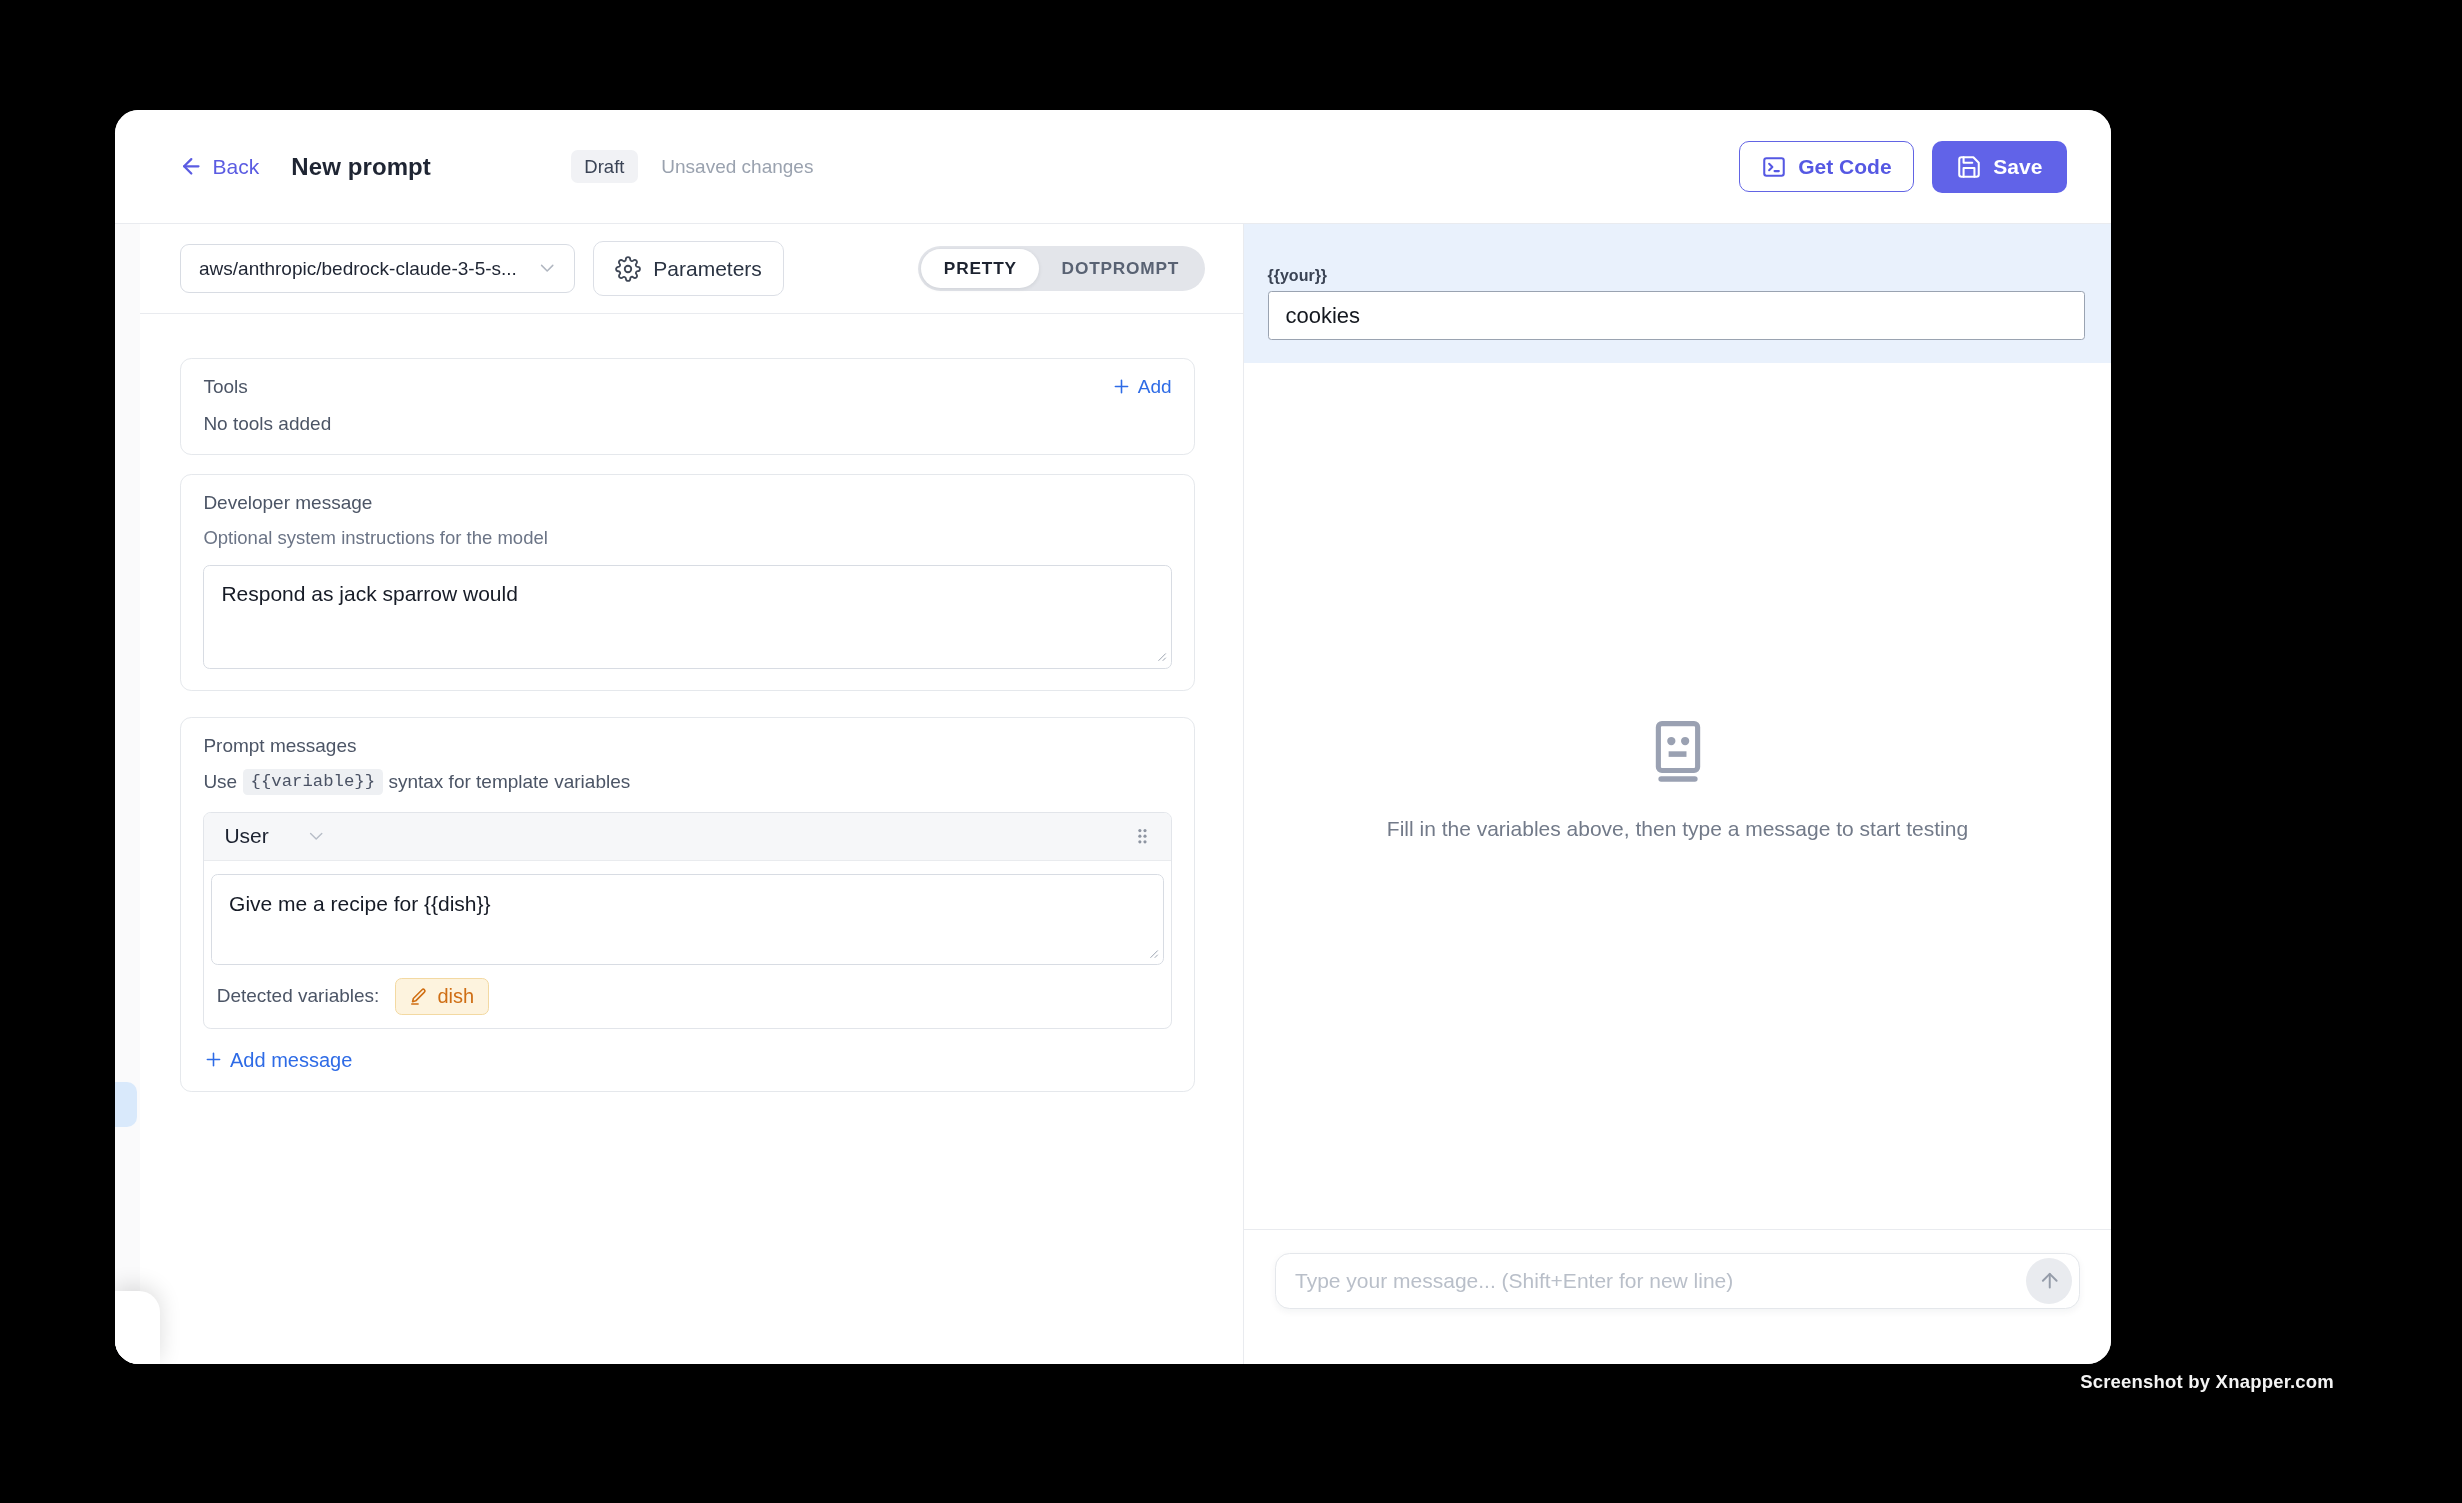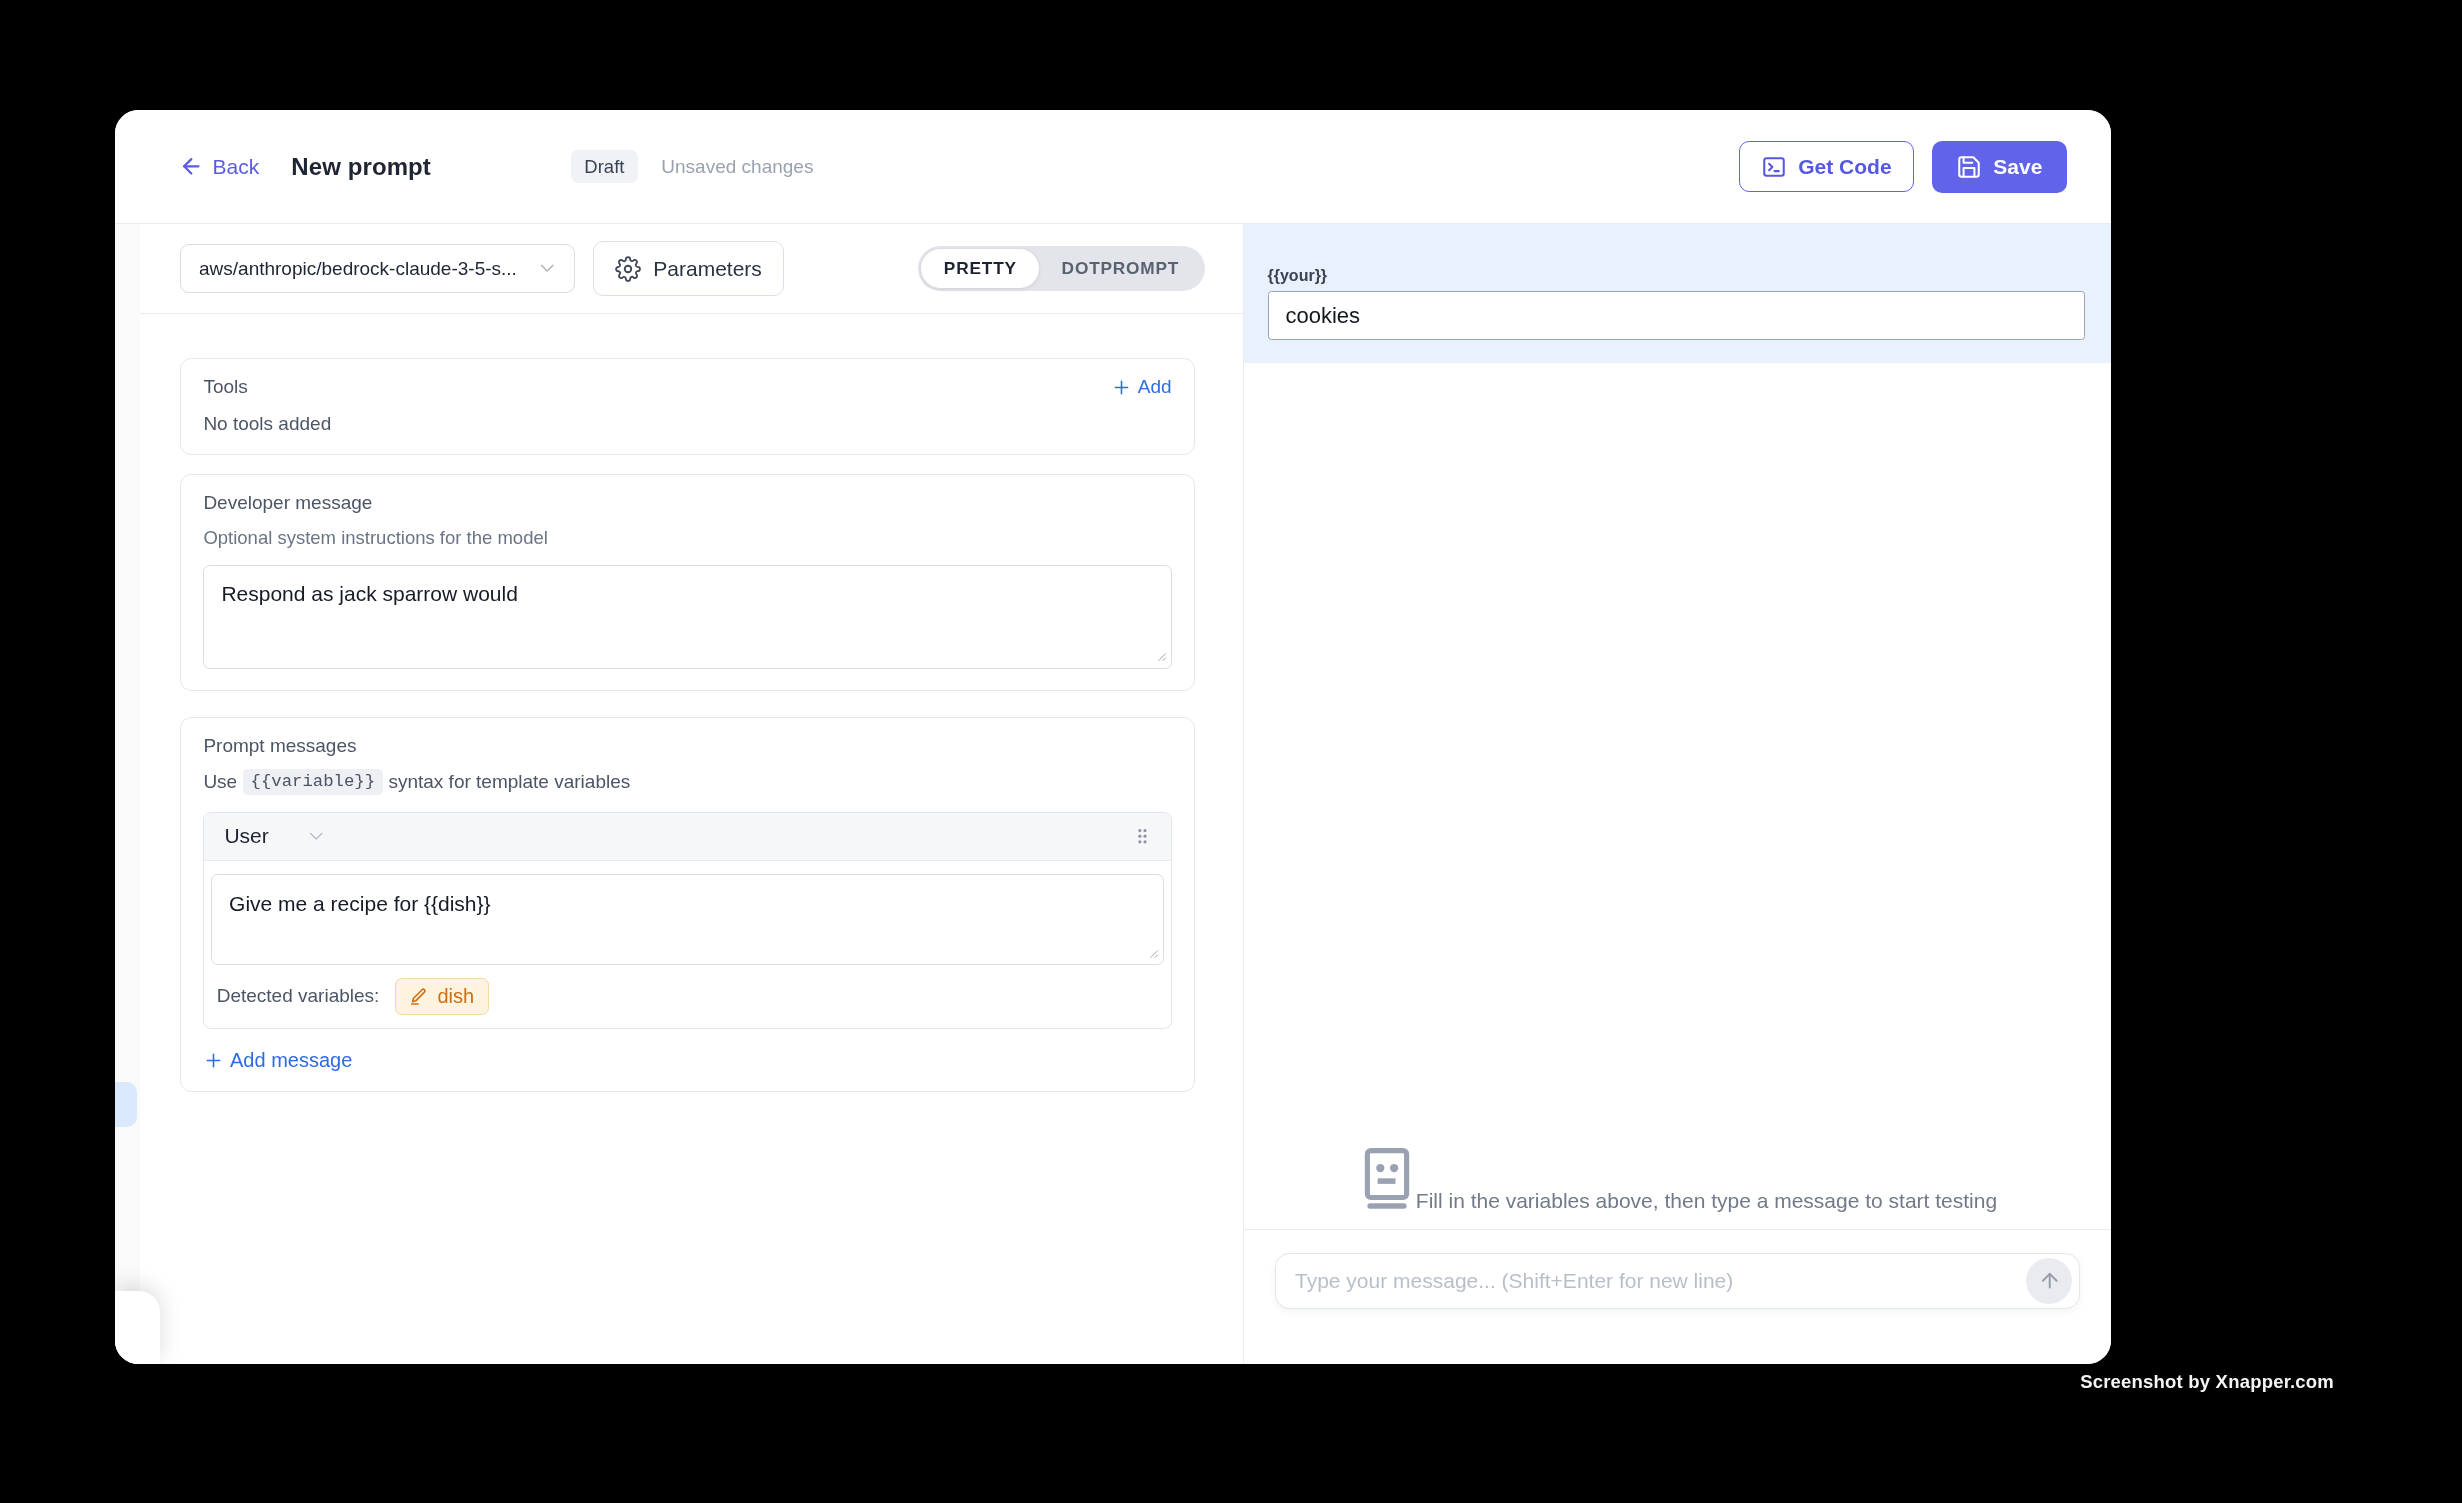--- a/index.html
+++ b/index.html
@@ -58,21 +58,21 @@
   .toggle { background:#e3e5ea; border-radius:559px; display:flex; padding:3.4px; }
   .toggle .seg { font-size:17.3px; font-weight:700; letter-spacing:0.8px; padding:9px 22.4px; border-radius:559px; cursor:pointer; }
   .seg.active { background:#fff; color:#1d2330; box-shadow:0 1.1px 4.5px rgba(20,25,40,.10); }
   .seg.inactive { color:#596273; }
   
   .cards { padding:44px 48px 0 65px; overflow:hidden; }
   .card { border:1.1px solid #e5e8ec; border-radius:11.2px; background:#fff; padding:17px 22.4px 19px 22.4px; }
   .card-row { display:flex; align-items:center; }
   .card-label { font-size:19px; color:#4c5566; }
   .card-sub { font-size:18.5px; color:#6b7486; margin-top:13.4px; }
-  .link { display:flex; align-items:center; gap:5.6px; color:#2e6be6; font-size:19px; cursor:pointer; }
+  .link { display:flex; align-items:flex-start; gap:5.6px; color:#2e6be6; font-size:19px; cursor:pointer; }
   .link svg { width:21px; height:21px; }
   .empty-text { font-size:19px; color:#4c5566; margin-top:14.6px; }
   .card + .card { margin-top:19px; }
   .card.dev { margin-top:19px; }
   .card.prompt { margin-top:26px; }
   .ta {
     width:100%; margin-top:15.7px; height:104px; resize:none; border:1.1px solid #d8dce3; border-radius:6.7px;
     padding:14.6px 17px; font-size:21px; color:#161b26; font-family:"Liberation Sans", sans-serif;
     position:relative; background:#fff; outline:none; line-height:1.3;
   }
@@ -102,21 +102,21 @@
   .add-message { margin-top:20px; font-size:20px; }
   
   .right-panel { flex:1; display:flex; flex-direction:column; min-width:0; background:#fff; }
   .test-header { background:#e9f1fc; padding:24.6px 26px 22.4px 23.5px; }
   .test-title { font-size:22px; font-weight:700; color:#232c3d; }
   .var-label { margin-top:18px; font-size:16px; font-weight:700; color:#3a4354; }
   .var-input {
     margin-top:6.7px; width:100%; height:49px; background:#fff; border:1.1px solid #9aa3b1; border-radius:3.4px;
     padding:0 17px; font-size:22px; color:#14181f; font-family:"Liberation Sans", sans-serif; outline:none;
   }
-  .chat-main { flex:1; display:flex; flex-direction:row; align-items:flex-end; justify-content:center; transform:translateY(-15.7px); }
+  .chat-main { flex:1; display:flex; flex-direction:column; align-items:center; justify-content:center; transform:translateY(-15.7px); }
   .robot-icon svg { width:58px; height:66px; }
   .empty-state-text { margin-top:31px; font-size:21px; color:#727a89; }
   .chat-footer { border-top:1.1px solid #e9ebef; padding:23px 31px 0 31px; height:135px; flex:0 0 135px; }
   .chat-input {
     height:56px; border:1.1px solid #e4e7eb; border-radius:14.6px; background:#fff;
     box-shadow:0 2.2px 7.8px rgba(25,32,50,.05);
     display:flex; align-items:center; padding:0 6.7px 0 19px;
   }
   .chat-input input {
     flex:1; border:none; outline:none; font-size:21px; color:#30394a; background:transparent;

